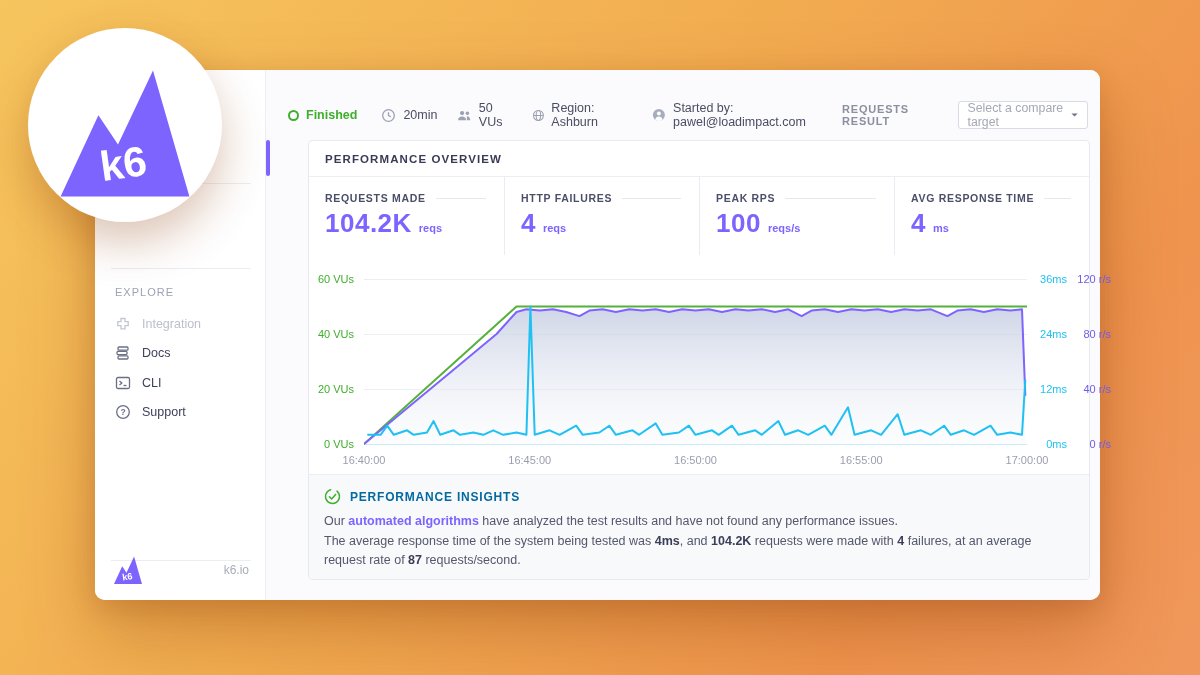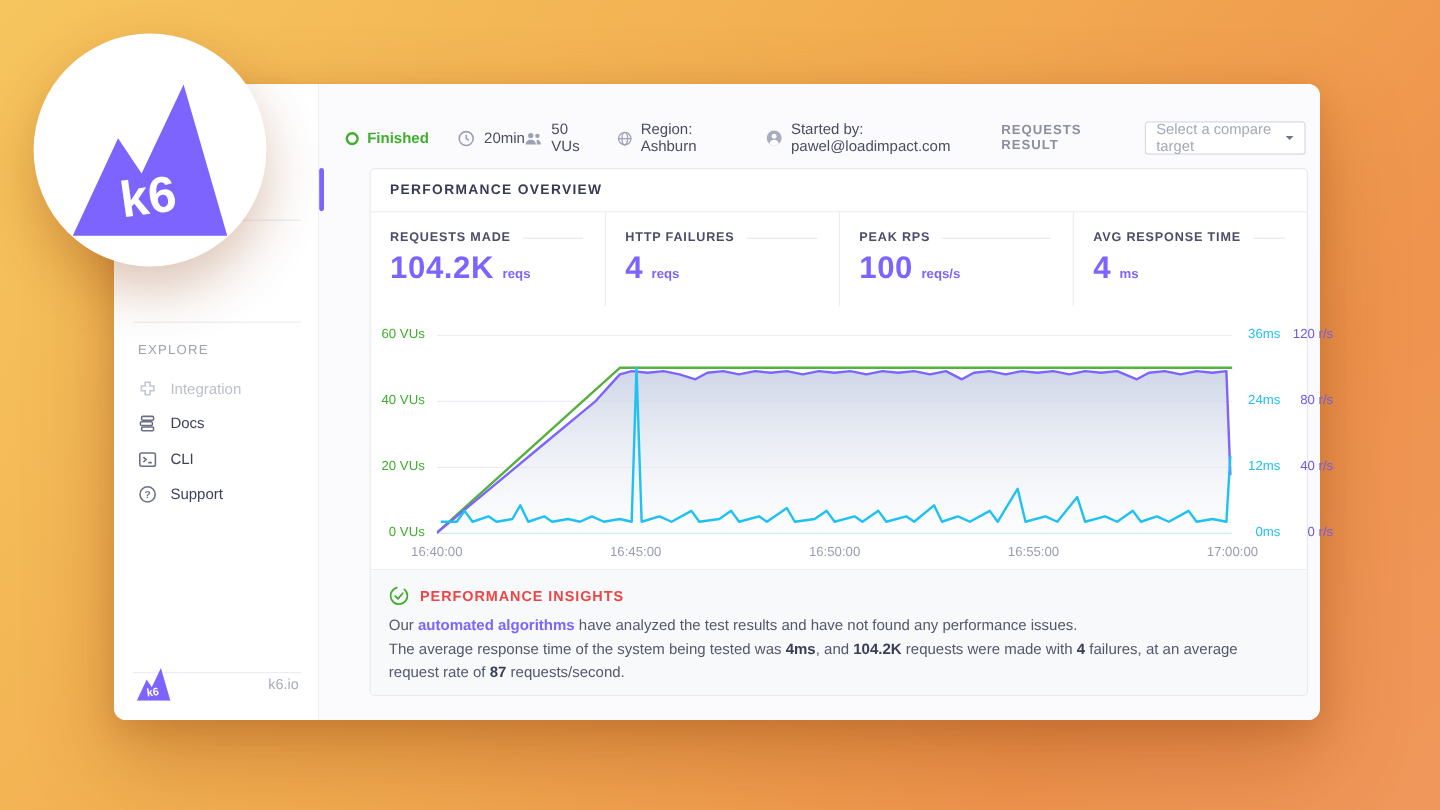--- a/index.html
+++ b/index.html
@@ -57,21 +57,21 @@
   .tick-ms { color:#1FC1F2; text-align:right; }
   .tick-rps { color:#6F5BE8; text-align:right; }
   .tick-x { color:#9A9DB0; text-align:center; }
   .axis-left { position:absolute; left:0; top:0; width:45px; height:100%; }
   .axis-ms { position:absolute; left:724px; top:0; width:34px; height:100%; }
   .axis-rps { position:absolute; left:762px; top:0; width:40px; height:100%; }
   .axis-x { position:absolute; left:0; top:0; width:100%; height:100%; }
   .insights { position:absolute; left:0; right:0; bottom:0; height:105px; background:#F8F9FB;
               border-top:1px solid #ECEDF2; border-radius:0 0 4px 4px; padding:13px 16px 0 15px; }
   .insights-title-row { display:flex; align-items:center; gap:9px; }
-  .insights-title { font-size:12px; font-weight:700; letter-spacing:.8px; color:#ef4444; }
+  .insights-title { font-size:12px; font-weight:700; letter-spacing:.8px; color:#0369a1; }
   .insights-p { margin-top:7px; font-size:12.5px; color:#54576D; line-height:19px; max-width:810px; }
   
   .badge { position:absolute; left:28px; top:28px; width:194px; height:194px; border-radius:50%;
            background:#fff; box-shadow:0 20px 45px rgba(140,60,10,.30);
            display:flex; align-items:center; justify-content:center; }
 </style>
 </head>
 <body>
 
 <div class="window">
@@ -126,21 +126,21 @@
     </div>
   </div>
 
   <div class="main">
 
     <div class="topbar">
       <div class="tb-group" style="margin-right:24px">
         <span class="status-ring"></span>
         <span class="status-label">Finished</span>
       </div>
-      <div class="tb-group" style="">
+      <div class="tb-group" style="margin-right:20px">
         <svg width="15" height="15" viewBox="0 0 16 16" fill="none" stroke="#9CA1B3" stroke-width="1.4">
           <circle cx="8" cy="8" r="6.2"></circle>
             <path d="M8 4.6V8l2.4 1.5"></path>
         </svg>
         <span>20min</span>
       </div>
       <div class="tb-group" style="margin-right:18px">
         <svg width="17" height="13" viewBox="0 0 17 13" fill="#9CA1B3">
           <circle cx="6" cy="3.6" r="2.5"></circle>
             <path d="M1.2 12c0-2.8 2.1-4.4 4.8-4.4S10.8 9.2 10.8 12z"></path>

